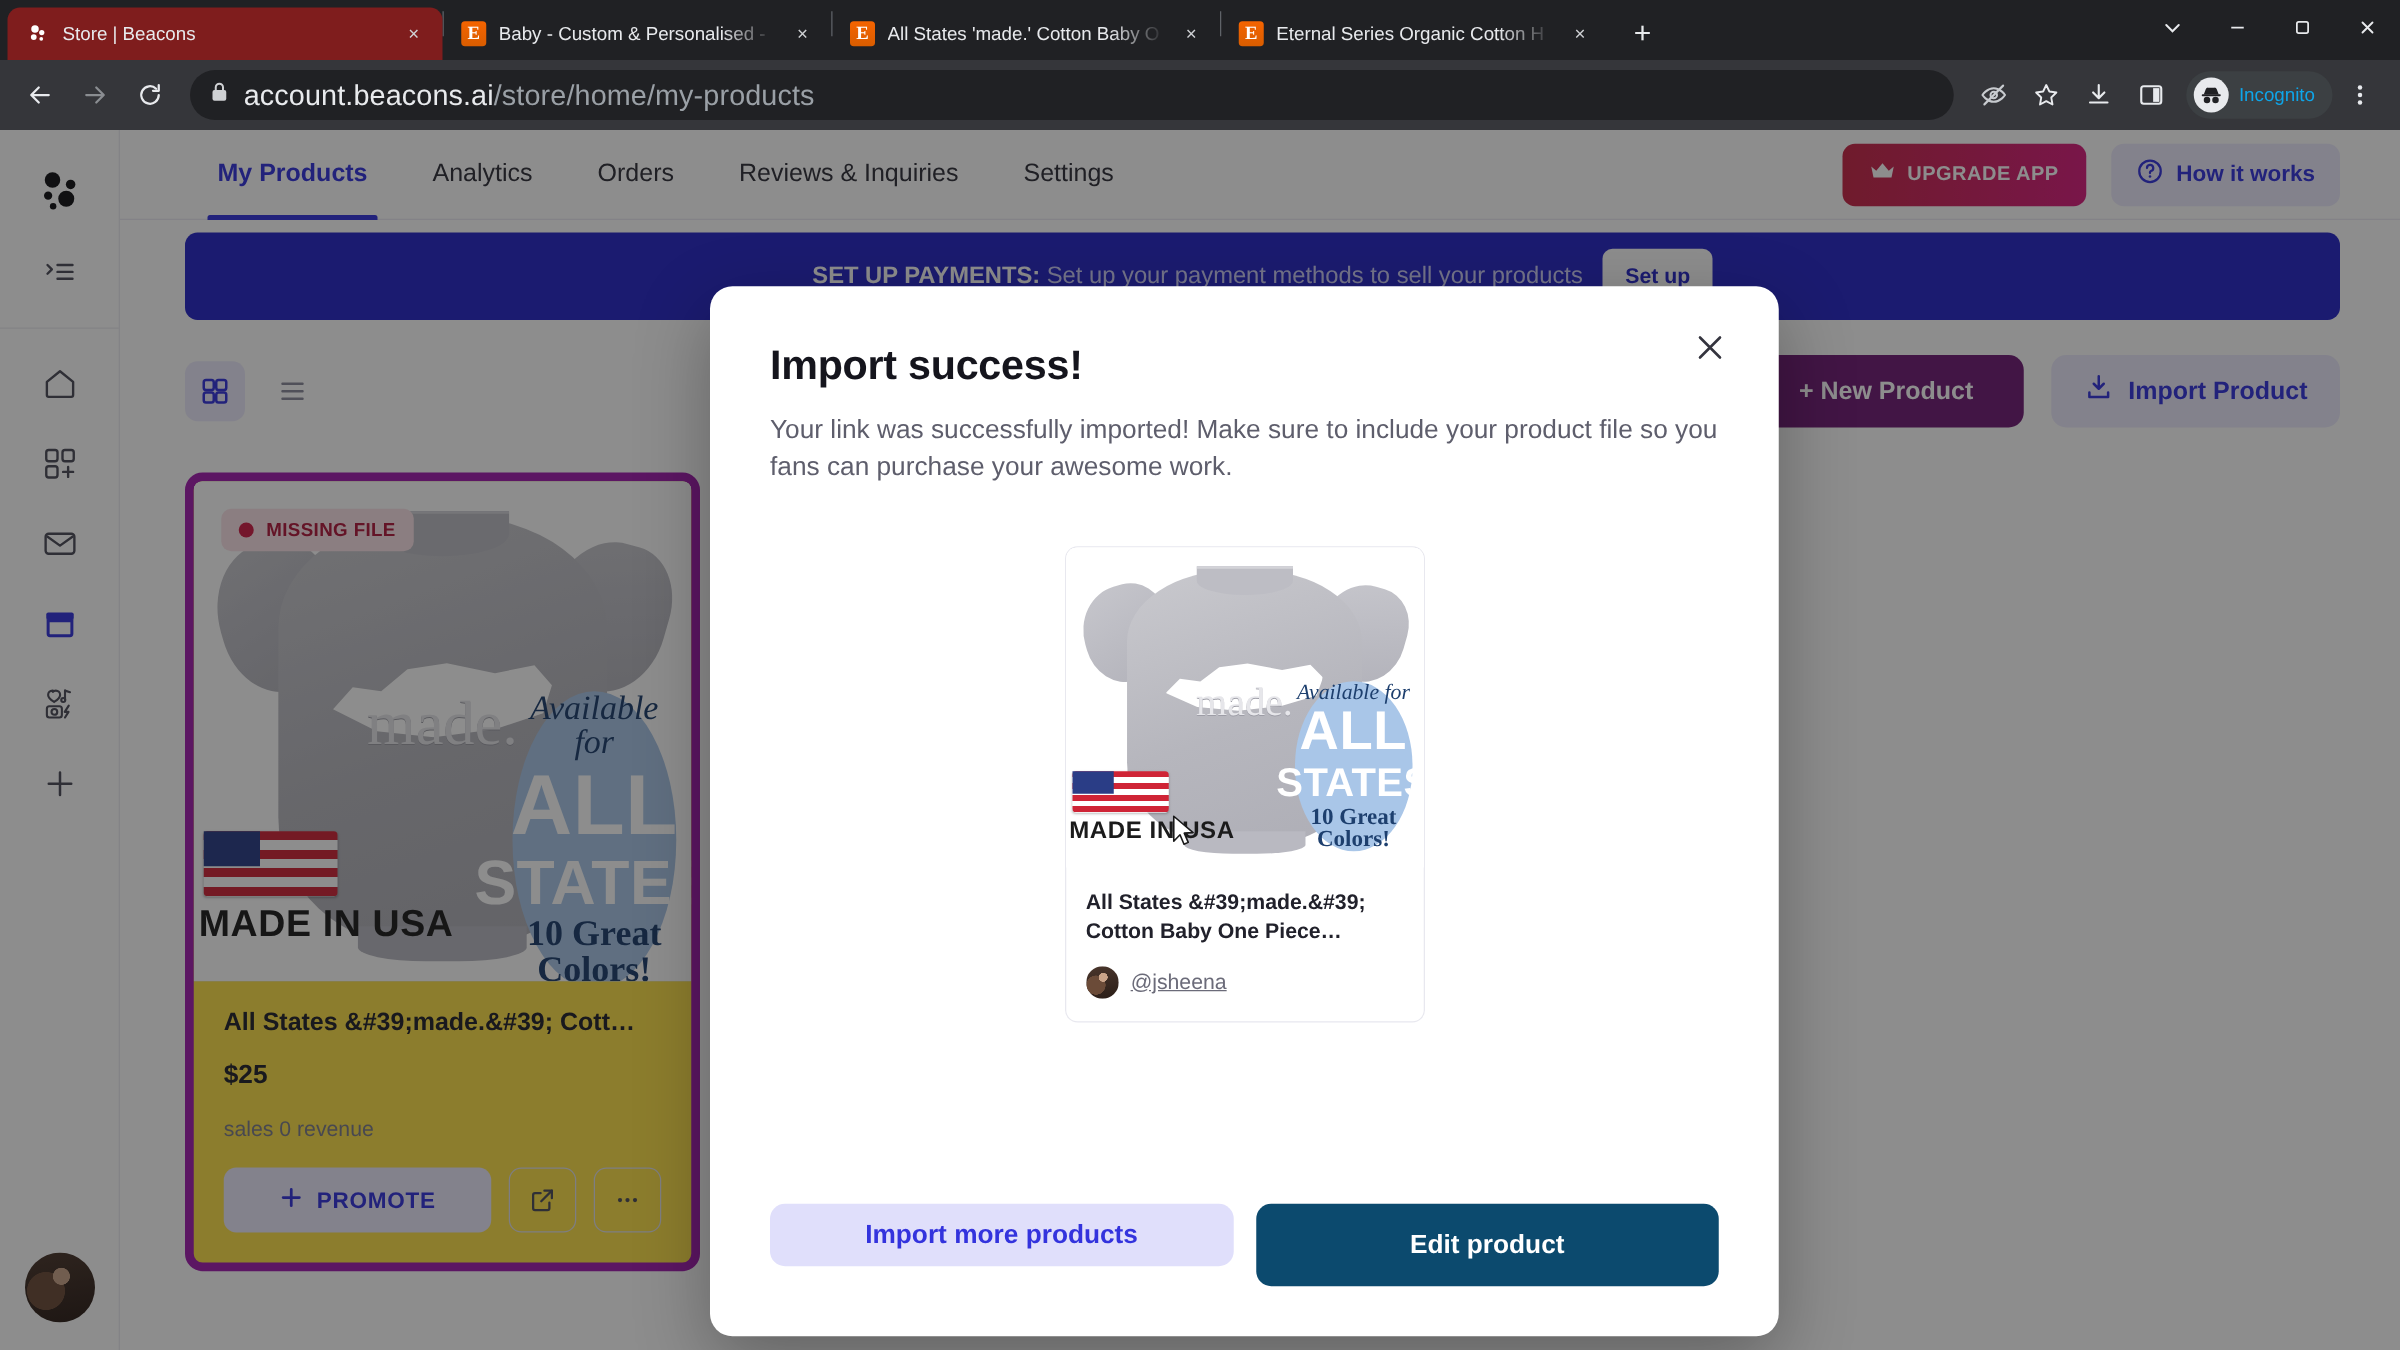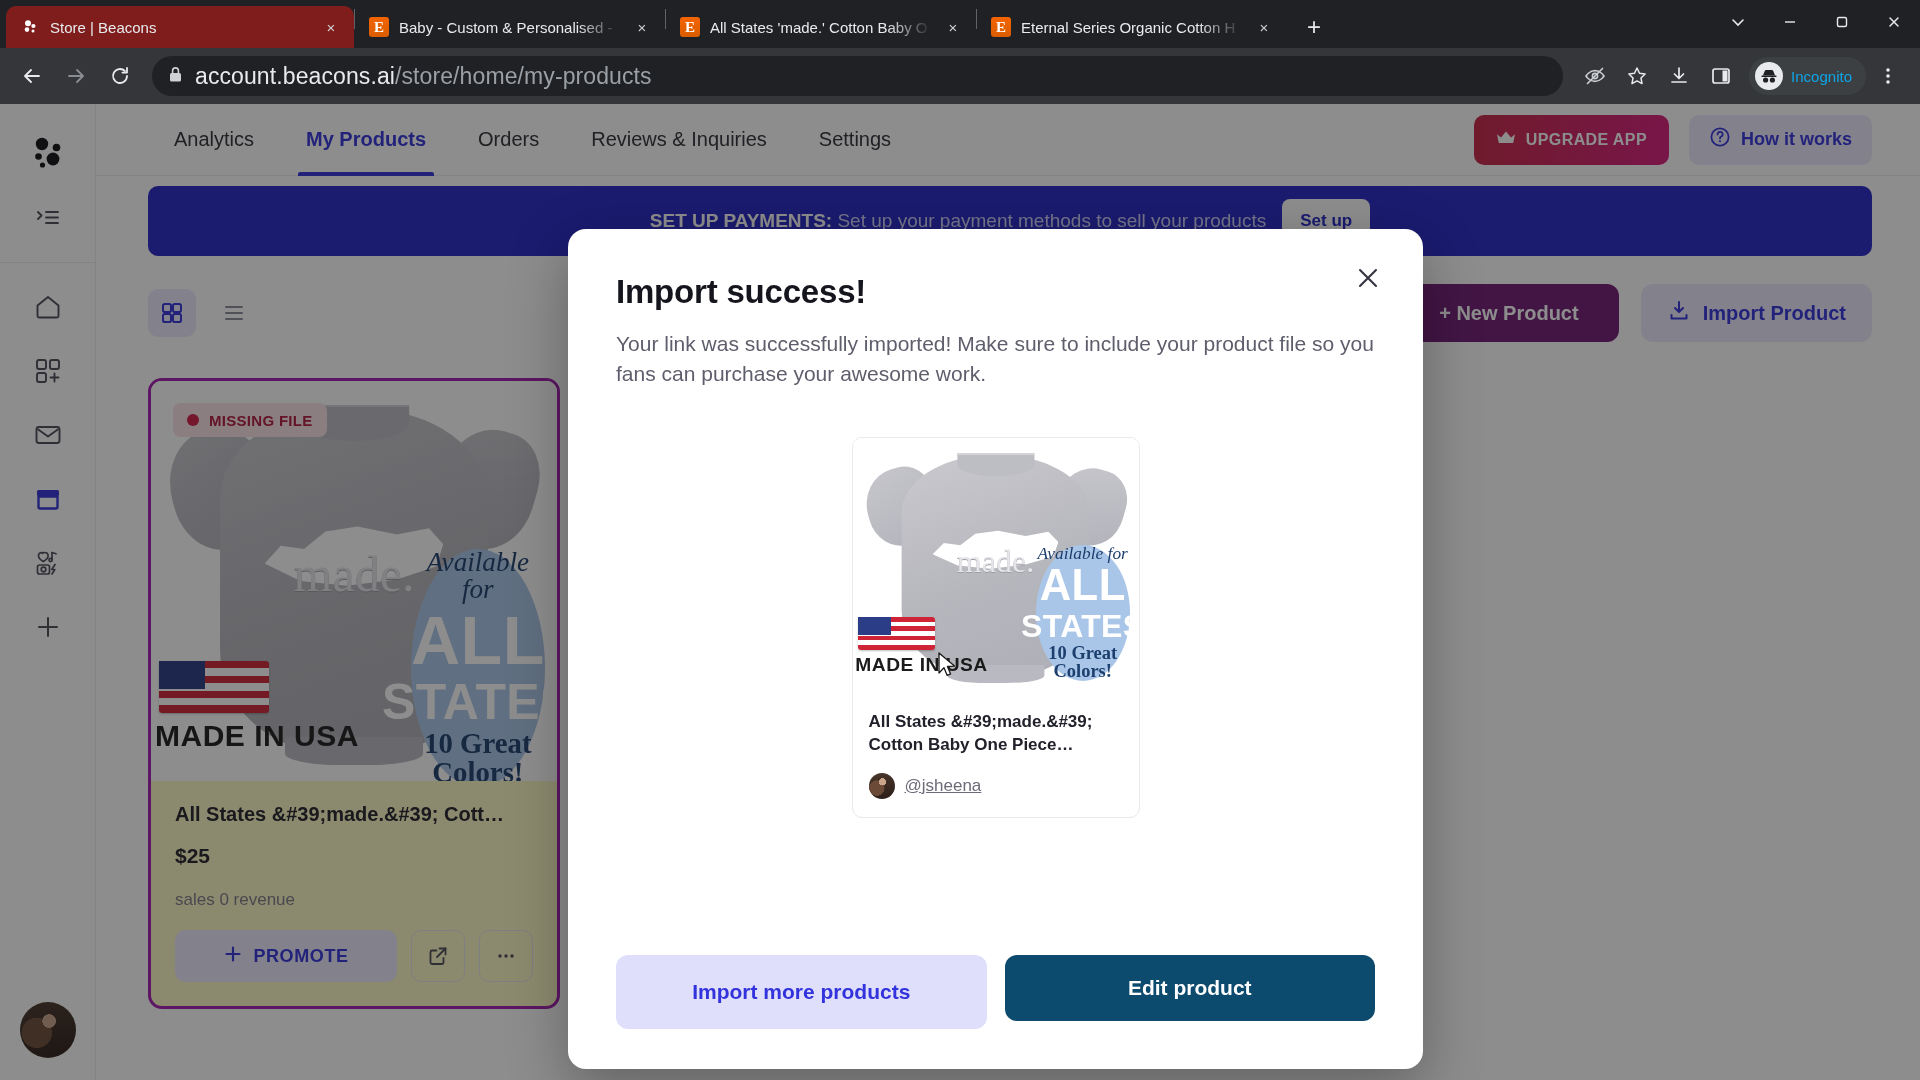--- a/index.html
+++ b/index.html
@@ -214,22 +214,22 @@
     height: 58px; padding: 0 26px; border-radius: 12px;
     background: #eceafd; color: #3333dd;
     font-size: 20px; font-weight: bold;
     display: flex; align-items: center; gap: 12px; margin-left: 22px;
   }
 
   .cards {
     display: flex; gap: 28px; padding: 36px 0 0 52px;
   }
   .pcard {
-    width: 412px; border: 3px solid #a21caf; border-radius: 14px;
-    background: #fef9c3; overflow: hidden; flex: 0 0 412px;
+    width: 412px; border: 7px solid #a21caf; border-radius: 14px;
+    background: #fde047; overflow: hidden; flex: 0 0 412px;
   }
   .pcard-media {
     height: 400px; position: relative; overflow: hidden;
     background: #d8d8dc;
   }
   .missing-badge {
     position: absolute; left: 22px; top: 22px; z-index: 3;
     background: #fbe3e8; color: #b0173c;
     height: 34px; padding: 0 14px; border-radius: 8px;
     display: flex; align-items: center; gap: 10px;
@@ -372,21 +372,21 @@
       radial-gradient(circle at 52% 34%, #caa489 0 16%, transparent 17%),
       radial-gradient(circle at 30% 58%, #6b4b38 0 32%, transparent 33%),
       linear-gradient(170deg,#4a362c,#2a1d17);
   }
   .pa-name { font-size: 17px; color: #6b6b79; text-decoration: underline; }
   .modal-actions {
     position: absolute; left: 48px; right: 48px; bottom: 40px;
     display: flex; gap: 18px;
   }
   .btn-import-more {
-    flex: 1; height: 74px; border-radius: 12px;
+    flex: 1; height: 50px; border-radius: 12px;
     background: #e0dffb; color: #3333dd;
     font-size: 21px; font-weight: bold;
     display: flex; align-items: center; justify-content: center;
   }
   .btn-edit-product {
     flex: 1; height: 66px; border-radius: 12px;
     background: #0c4a6e; color: #ffffff;
     font-size: 21px; font-weight: bold;
     display: flex; align-items: center; justify-content: center;
   }
@@ -610,22 +610,22 @@
         </span>
       </div>
       <div class="rail-avatar">
           <i></i>
         </div>
     </div>
 
     <div class="main">
 
       <div class="topnav">
+        <div class="navtab active">My Products</div>
         <div class="navtab">Analytics</div>
-        <div class="navtab active">My Products</div>
         <div class="navtab">Orders</div>
         <div class="navtab">Reviews &amp; Inquiries</div>
         <div class="navtab">Settings</div>
         <div class="topnav-spacer"></div>
         <div class="btn-upgrade">
           <span>
             <svg width="20" height="16" viewBox="0 0 20 16">
                 <path d="M1 4.2l4 3.3L10 1.5l5 6 4-3.3L17.2 13H2.8z" fill="#ffffff"></path>
               </svg>
           </span>

